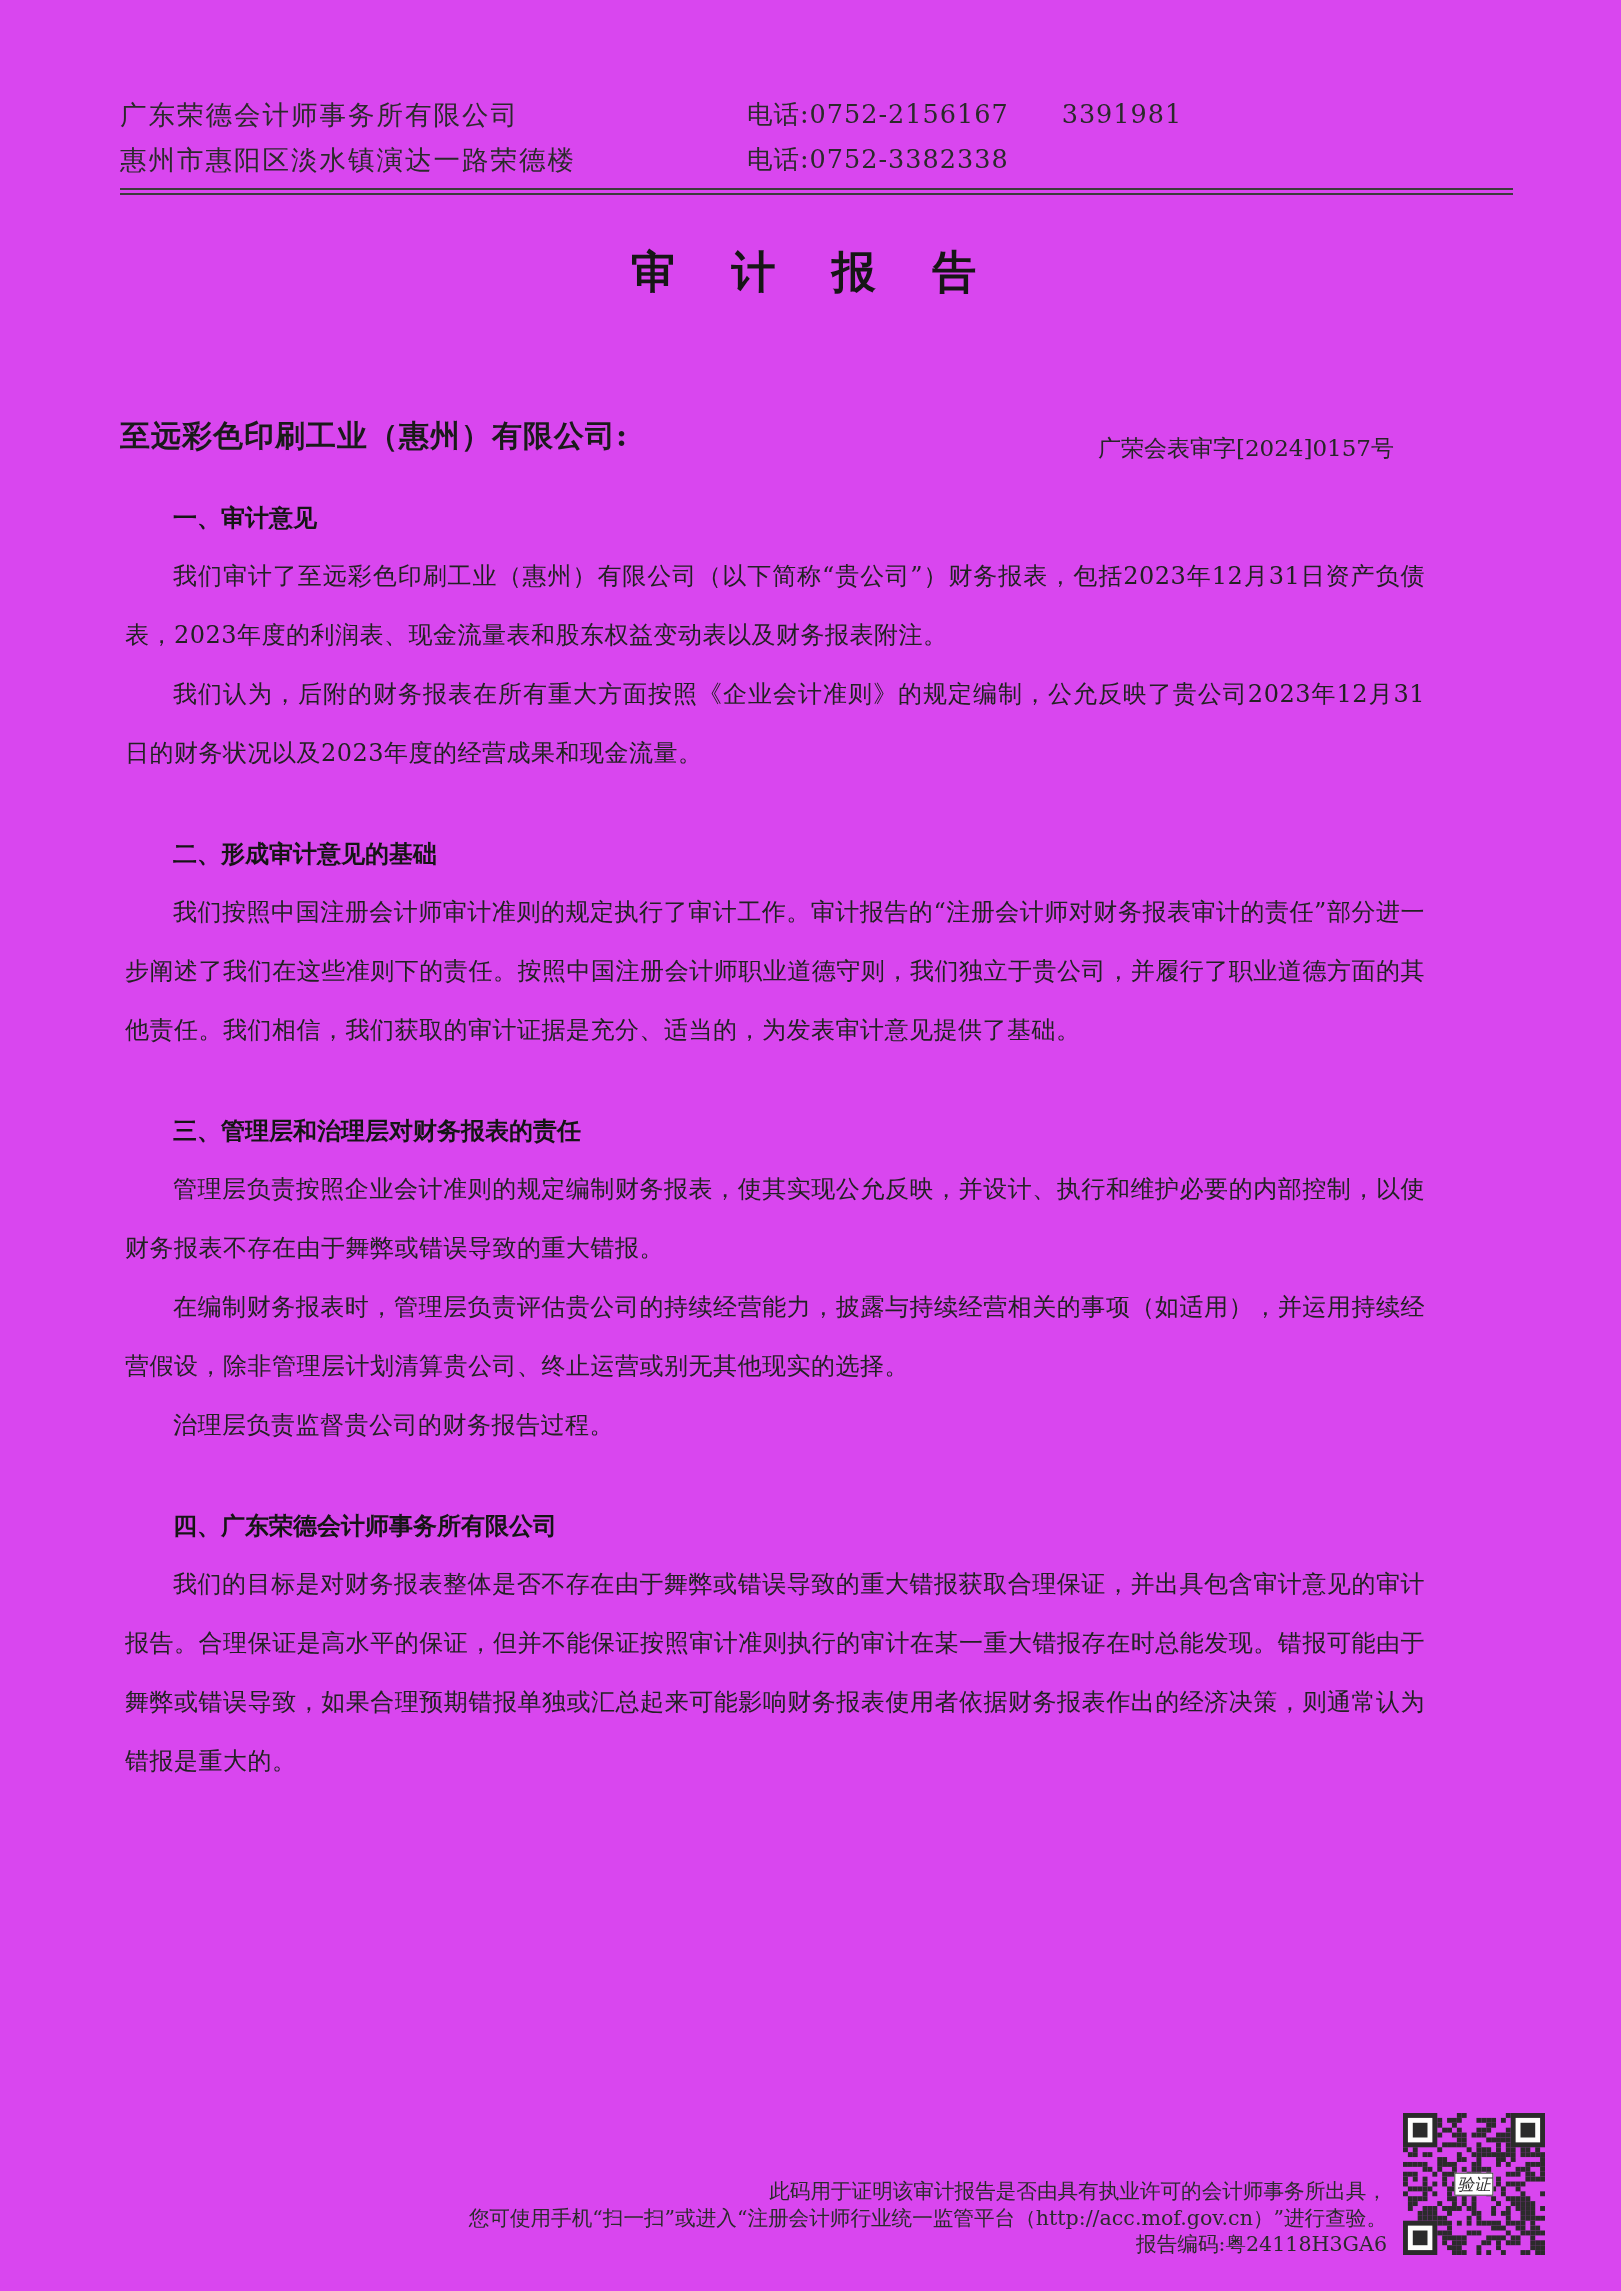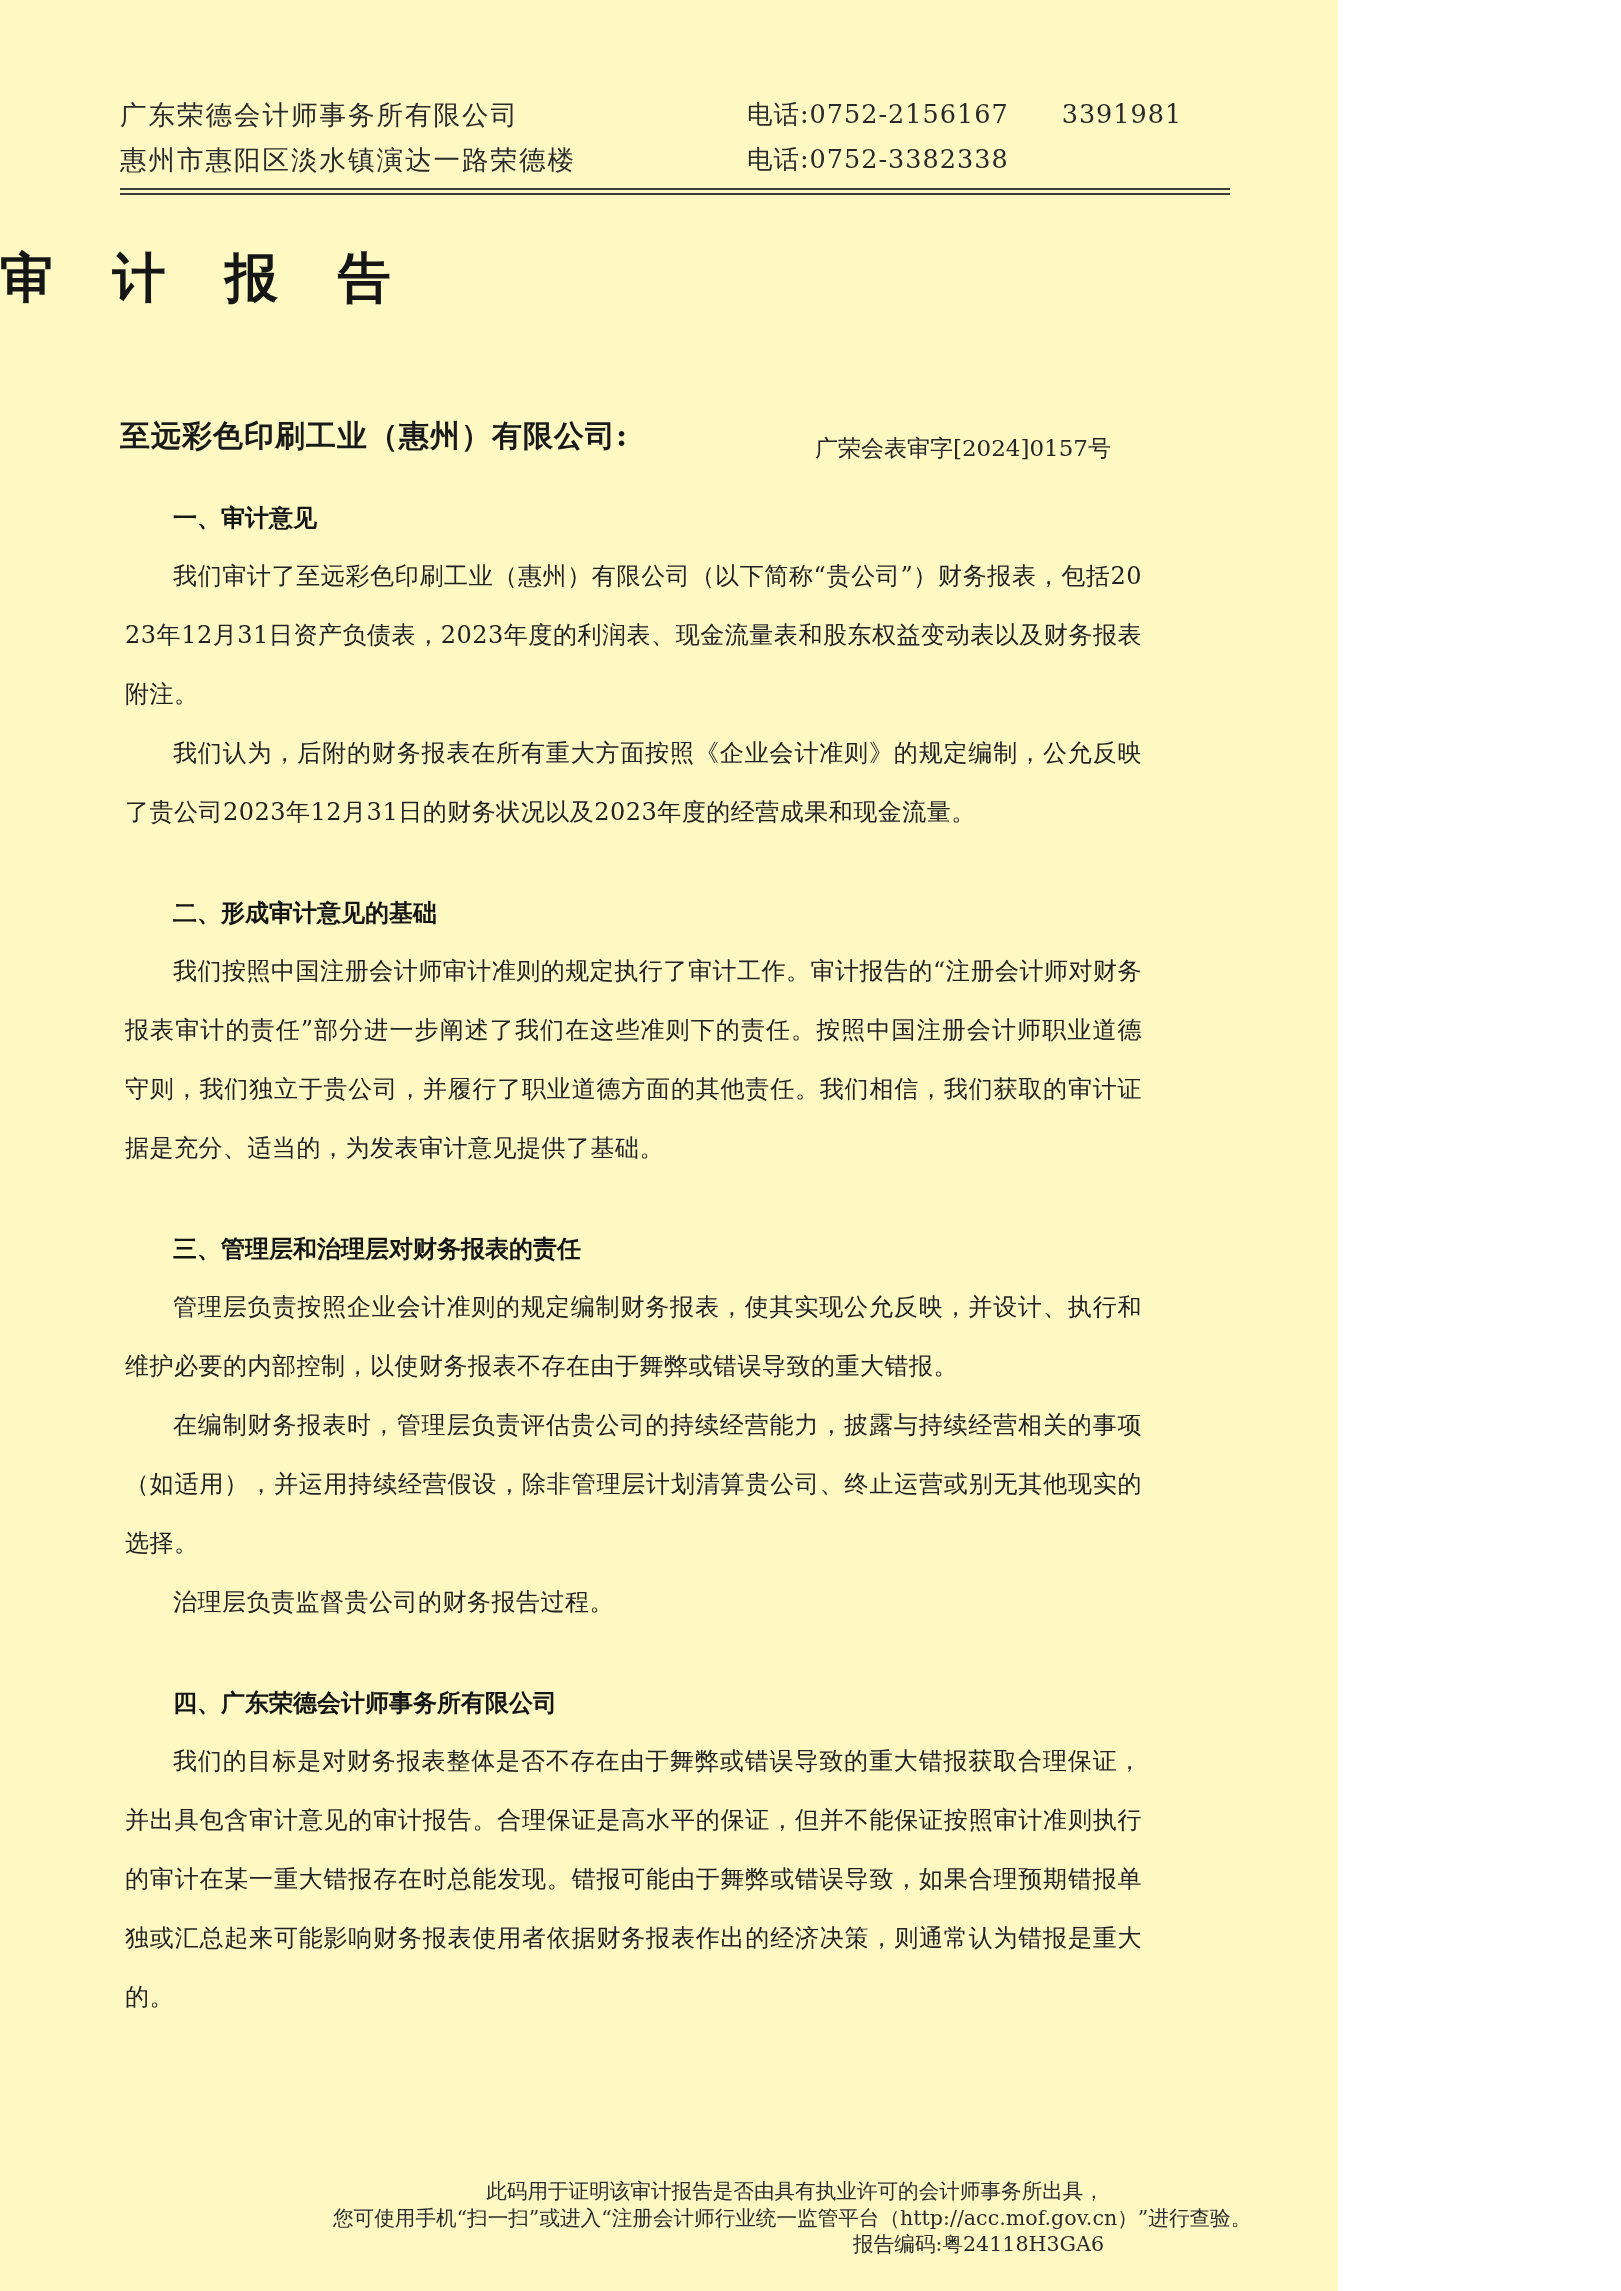--- a/index.html
+++ b/index.html
@@ -1,20 +1,20 @@
 <!DOCTYPE html>
 <html lang="zh"><head>
 <meta charset="utf-8">
 <style>
   html, body { margin: 0; padding: 0; background: #ffffff; }
   .page {
     position: relative;
-    width: 1338px;
+    width: 1621px;
     height: 2292px;
-    background: #fef9c3;
+    background: #d946ef;
     color: #1f1f1f;
     font-family: "DejaVu Serif", "Liberation Serif", serif;
     overflow: hidden;
   }
 
   
   .letterhead {
     position: absolute;
     top: 92px;
     left: 120px;
@@ -45,21 +45,22 @@
     border-top: 2px solid #3c3c3c;
     border-bottom: 2px solid #3c3c3c;
   }
 
   
   .doc-title {
     position: absolute;
     top: 243px;
     left: 0;
     width: 100%;
-    font-size: 53px;
+    text-align: center;
+    font-size: 44px;
     font-weight: bold;
     letter-spacing: 13.7px;
     word-spacing: 13.7px;
     color: #161616;
   }
   .ref-no {
     position: absolute;
     top: 392px;
     right: 227px;
     font-size: 23px;

